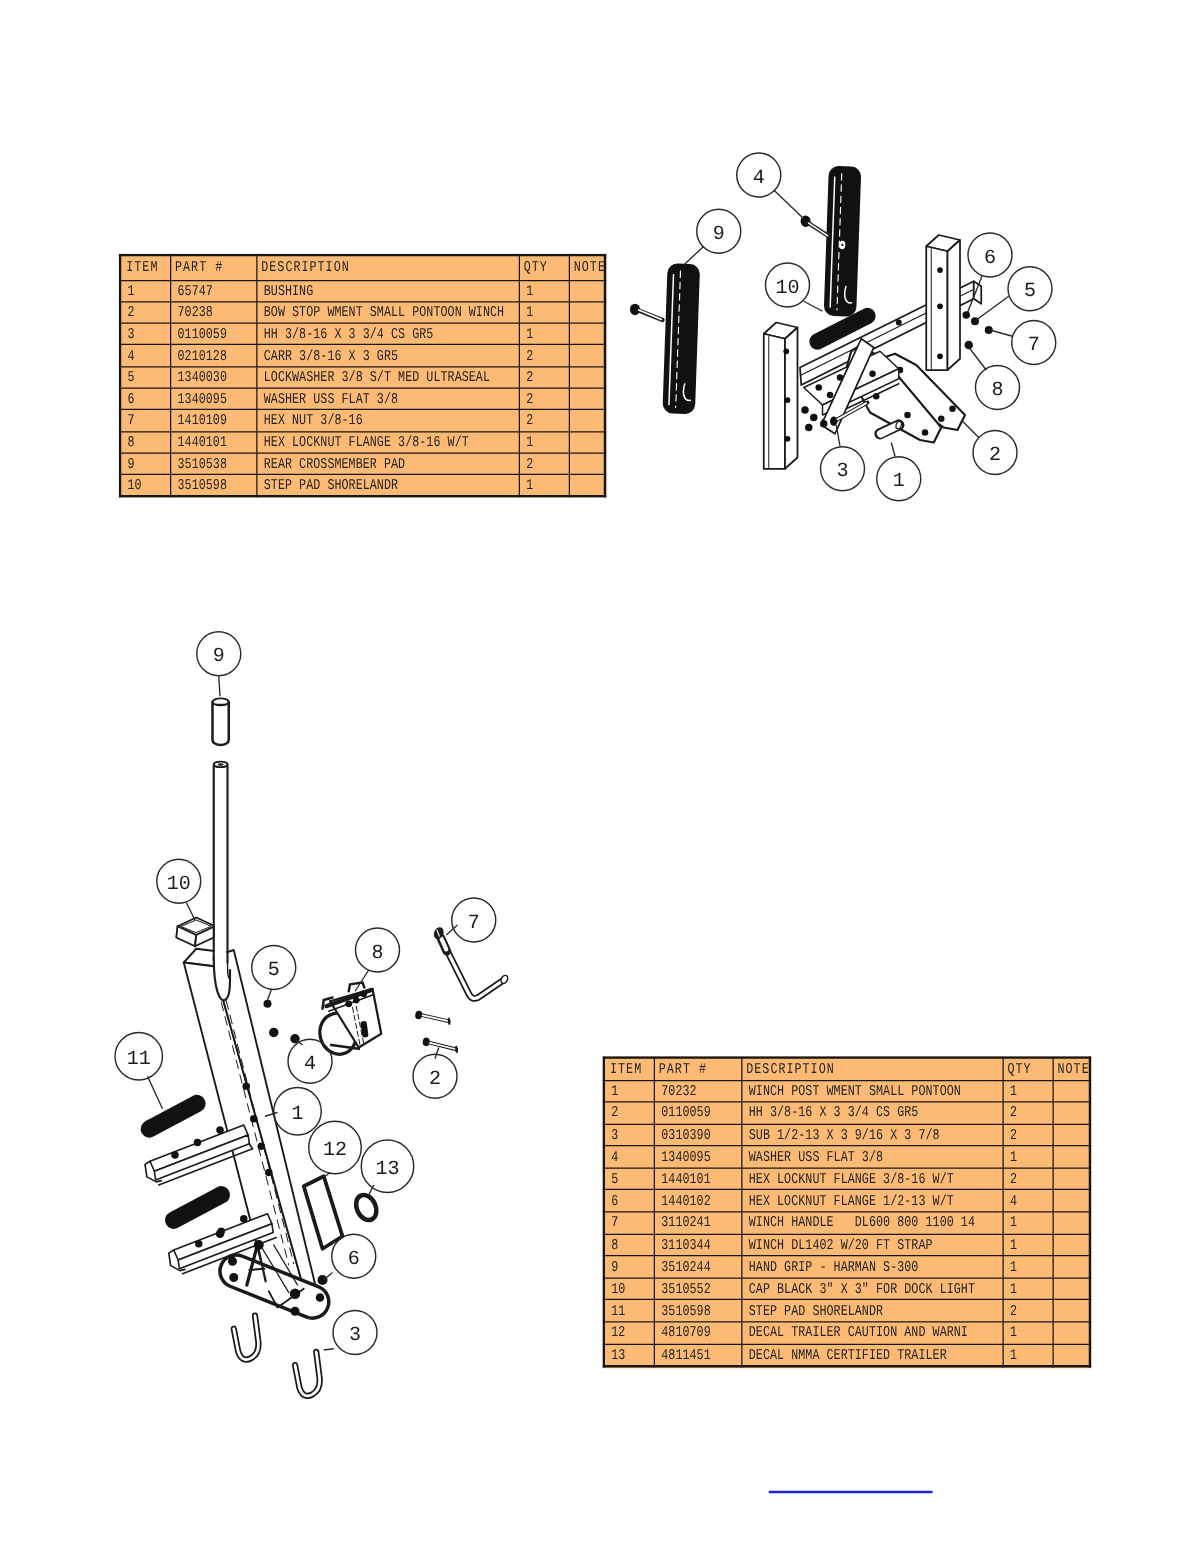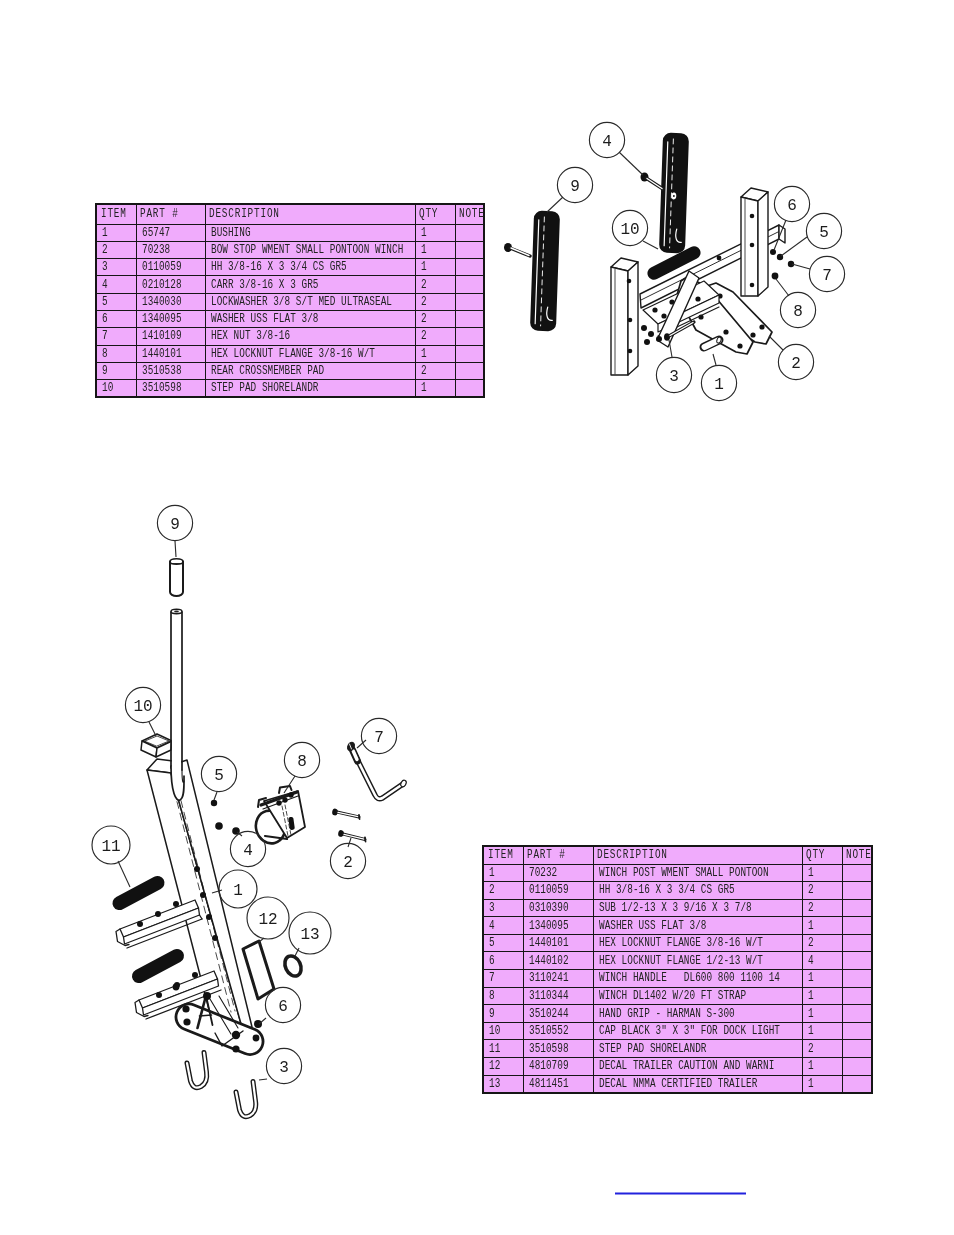--- a/index.html
+++ b/index.html
@@ -1,17 +1,17 @@
 <!DOCTYPE html>
 <html><head>
 <meta charset="utf-8">
 <style>
 html,body{margin:0;padding:0;width:954px;height:1235px;background:#fff;overflow:hidden}
 body{position:relative;font-family:"Liberation Mono",monospace}
-table{border-collapse:collapse;table-layout:fixed;position:absolute;background:#f0abfc;border:2px solid #161616;transform:translateZ(0);will-change:transform}
+table{border-collapse:collapse;table-layout:fixed;position:absolute;background:#fdba74;border:2px solid #161616;transform:translateZ(0);will-change:transform}
 td{border:1.5px solid #161616;font-weight:400;font-size:12px;color:#222;padding:0;text-align:left;white-space:nowrap;vertical-align:middle}
 td span{display:inline-block;transform:scaleX(0.78);transform-origin:0 50%;margin-left:5px;letter-spacing:0.05px}
 tr.h td span{letter-spacing:1.05px;margin-left:3.5px}
 #svgbg{position:absolute;left:0;top:0;transform:translateZ(0);will-change:transform}
 </style>
 </head>
 <body>
 <svg id="svgbg" width="954" height="1235" viewBox="0 0 954 1235">
 <g id="d1" stroke="#1a1a1a" stroke-width="1.4" fill="none" stroke-linejoin="round" stroke-linecap="round">
 

